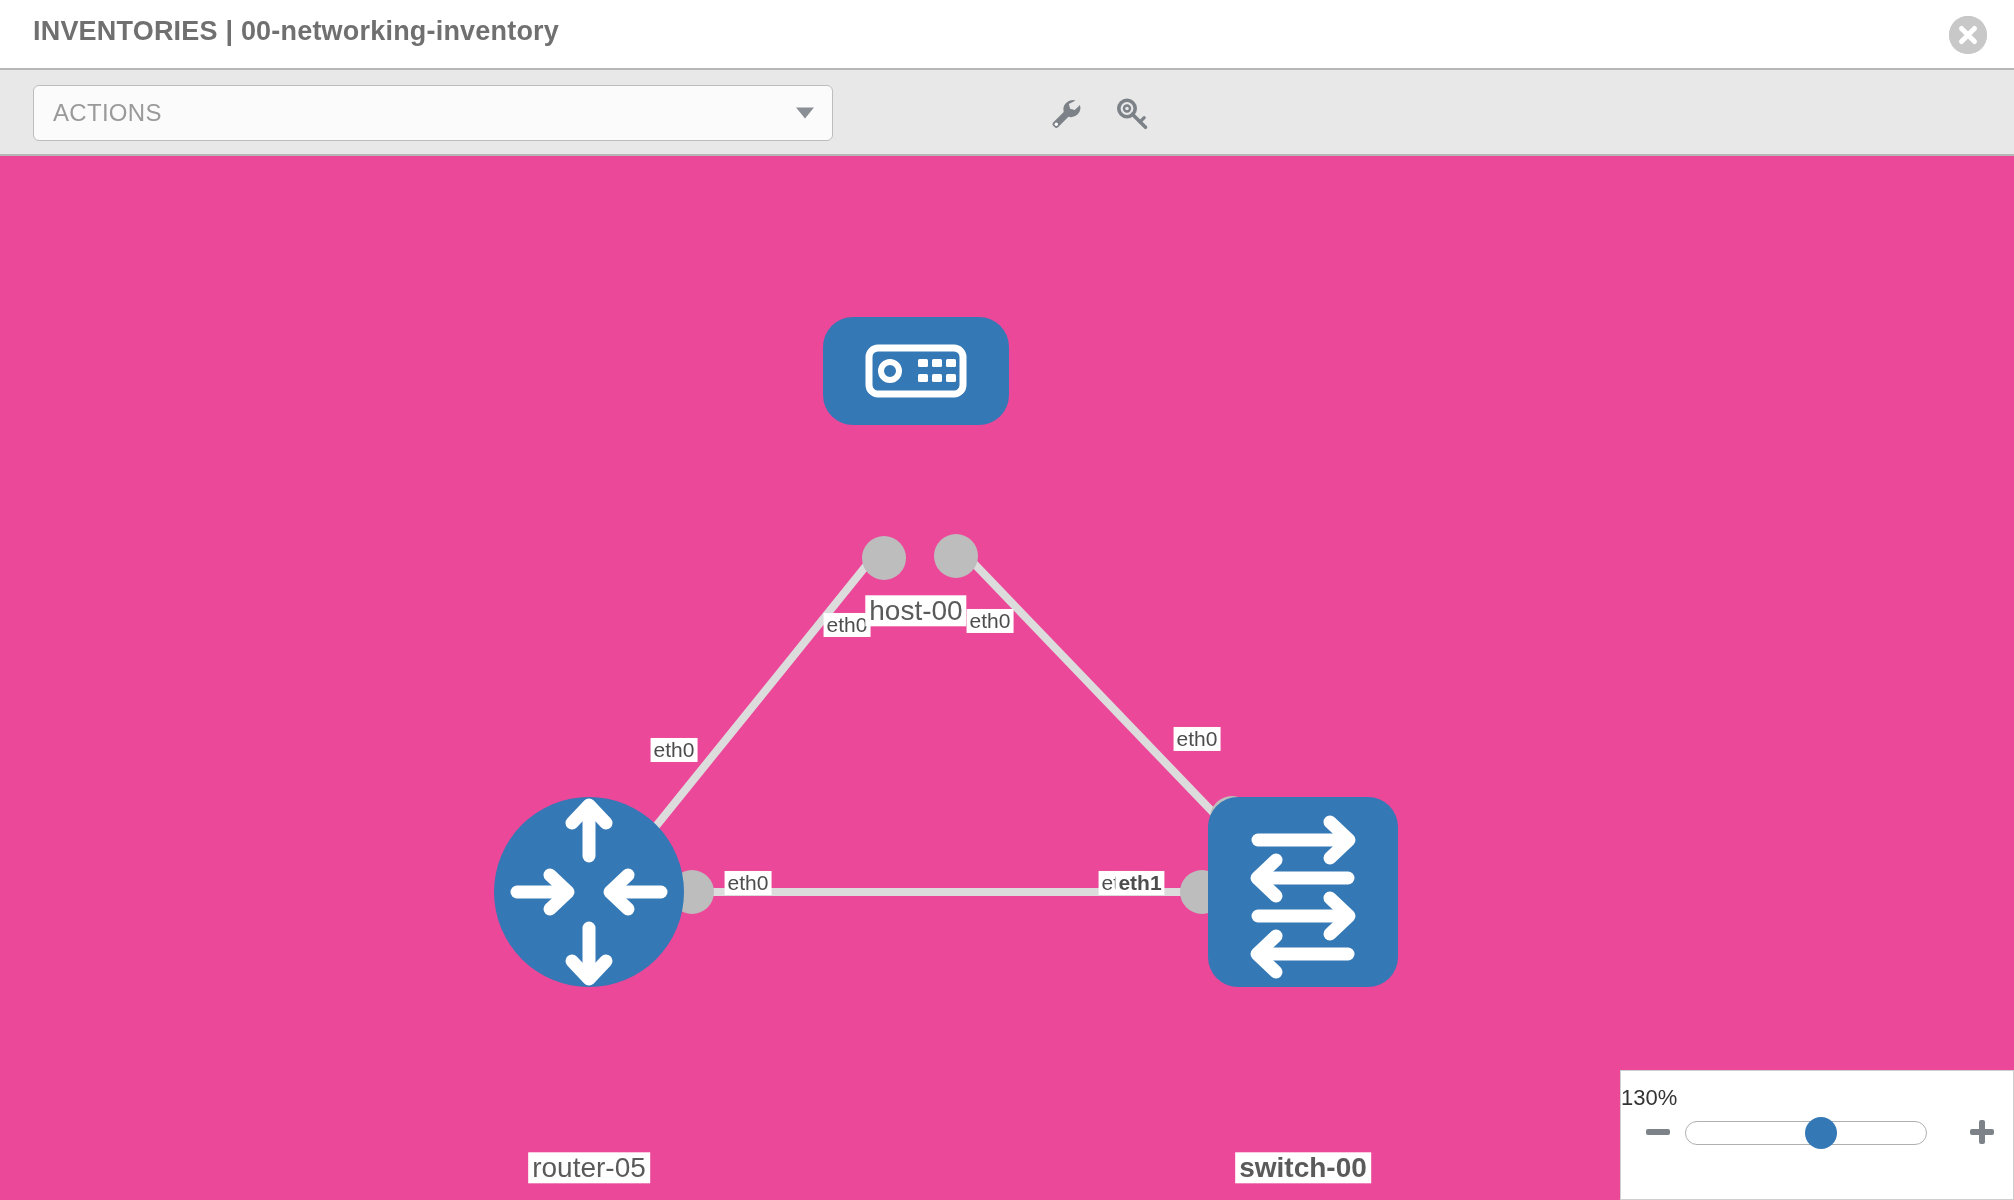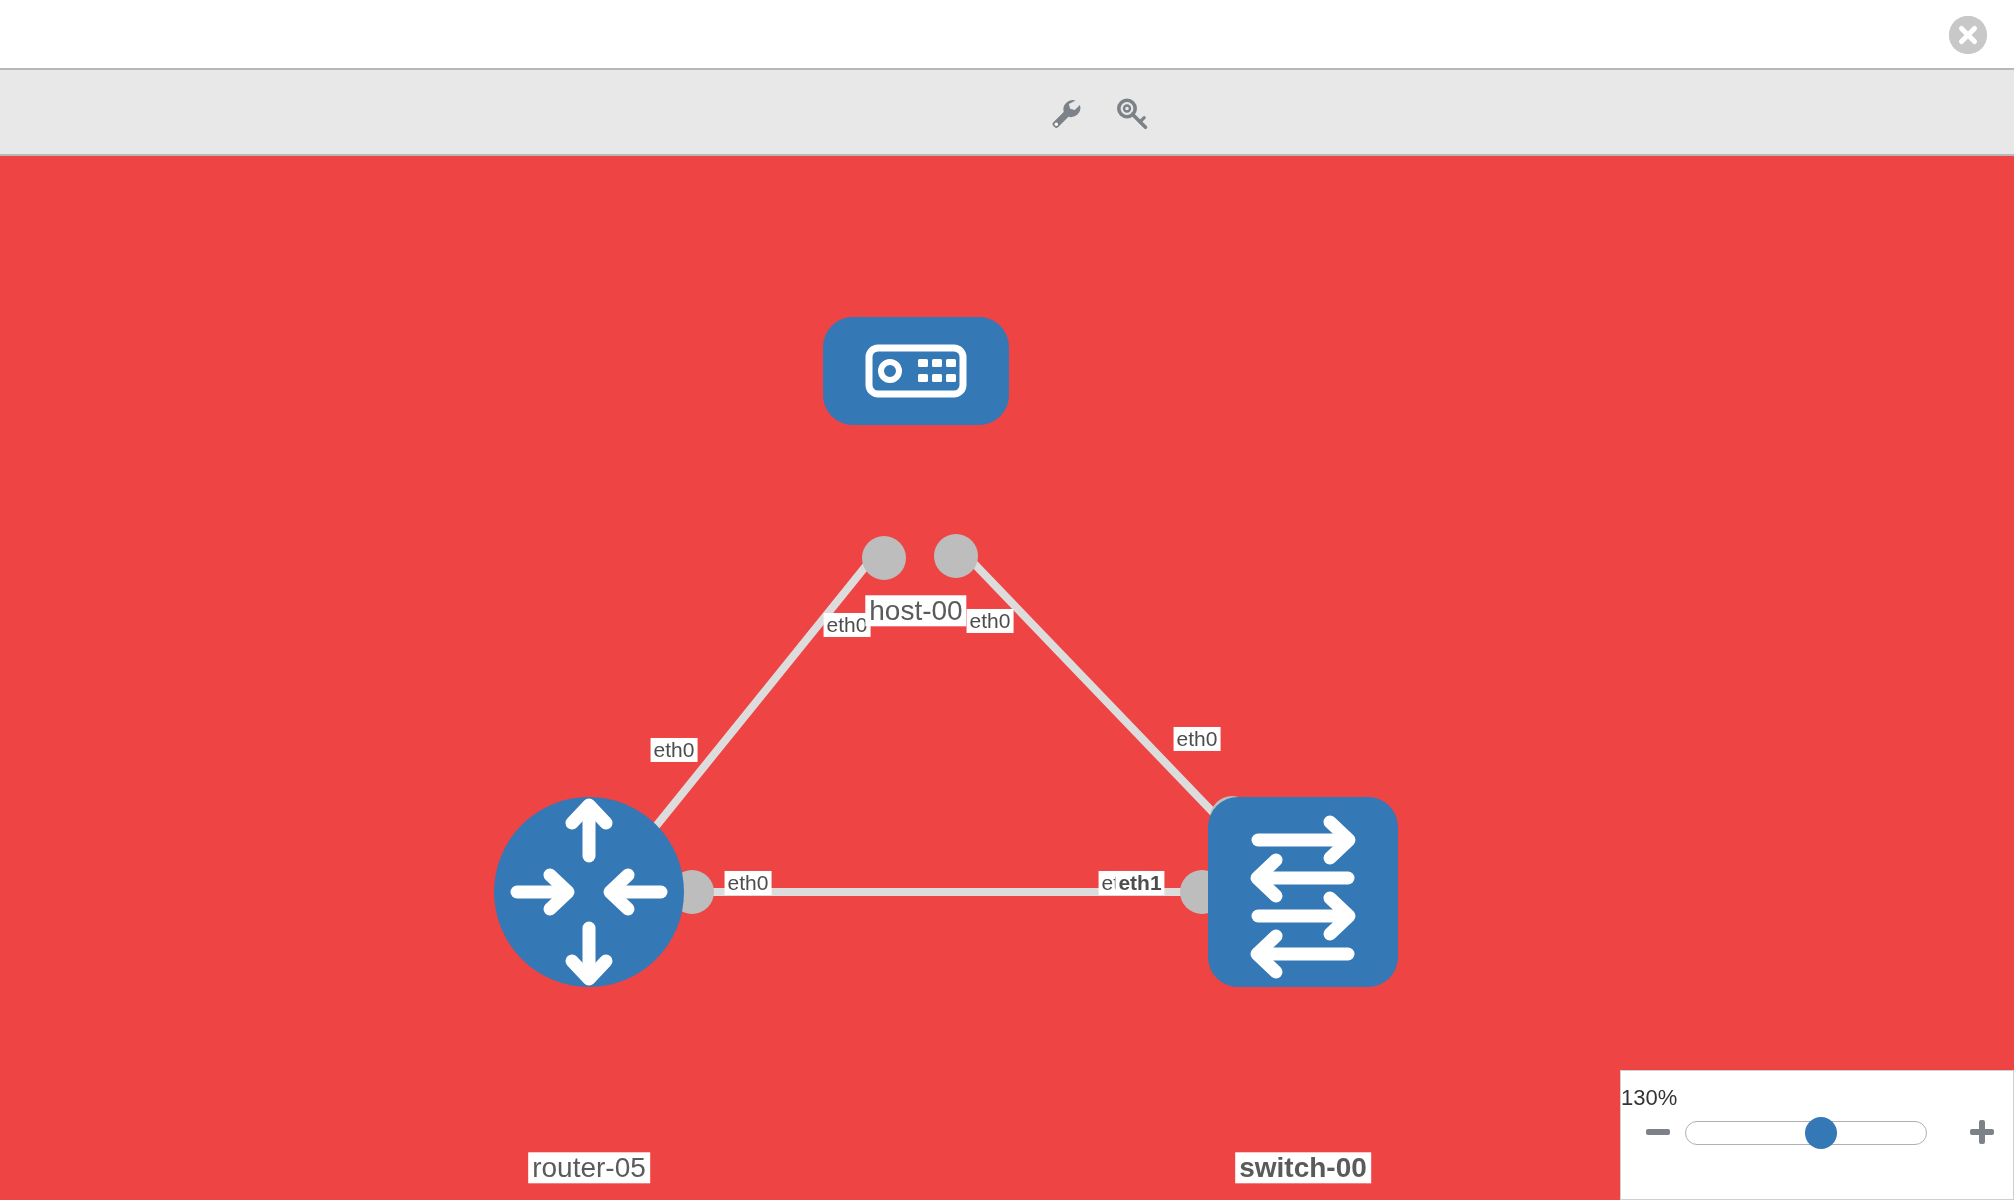--- a/index.html
+++ b/index.html
@@ -59,21 +59,21 @@
     position: absolute; top: 26px; width: 36px; height: 36px;
     cursor: pointer;
   }
   .icon-wrench { left: 1048px; }
   .icon-key    { left: 1115px; }
 
   
   .canvas {
     position: absolute; left: 0; top: 156px;
     width: 2014px; height: 1044px;
-    background: #ef4444;
+    background: #ec4899;
     overflow: hidden;
   }
   .canvas svg { position: absolute; left: 0; top: 0; }
 
   
   .nlabel {
     position: absolute;
     background: #ffffff;
     color: #5a5a5a;
     white-space: nowrap;
@@ -111,30 +111,35 @@
     width: 32px; height: 32px; border-radius: 50%;
     background: #3478b5; cursor: pointer;
   }
 </style>
 </head>
 <body>
 
 <div id="app">
 
   <div class="header">
+    <div class="header-title">INVENTORIES | 00-networking-inventory</div>
     <div class="close-btn">
       <svg width="38" height="38" viewBox="0 0 38 38" aria-hidden="true">
         <circle cx="19" cy="19" r="19" fill="#c8c8c8"></circle>
         <path d="M12.5 12.5 L25.5 25.5 M25.5 12.5 L12.5 25.5" stroke="#ffffff" stroke-width="5" stroke-linecap="round"></path>
       </svg>
     </div>
   </div>
 
   <div class="toolbar">
 
+    <div class="field field-actions">
+      <div class="field-text">ACTIONS</div>
+      <div class="field-caret"></div>
+    </div>
 
     <div class="tool-icon icon-wrench">
       <svg width="36" height="36" viewBox="0 0 36 36" aria-hidden="true">
         <path d="M27.6 4.6 a9.4 9.4 0 0 0 -11.9 11.4 L5.4 26.3 a2.6 2.6 0 0 0 0 3.7 l1.1 1.1 a2.6 2.6 0 0 0 3.7 0 L20.5 20.8 a9.4 9.4 0 0 0 11.4 -11.9 l-5.1 5.1 -4.7 -1.2 -1.2 -4.7 z" fill="#7c8288"></path>
         <circle cx="8.3" cy="28.2" r="1.7" fill="#ffffff"></circle>
       </svg>
     </div>
 
     <div class="tool-icon icon-key">
       <svg width="36" height="36" viewBox="0 0 36 36" aria-hidden="true">

